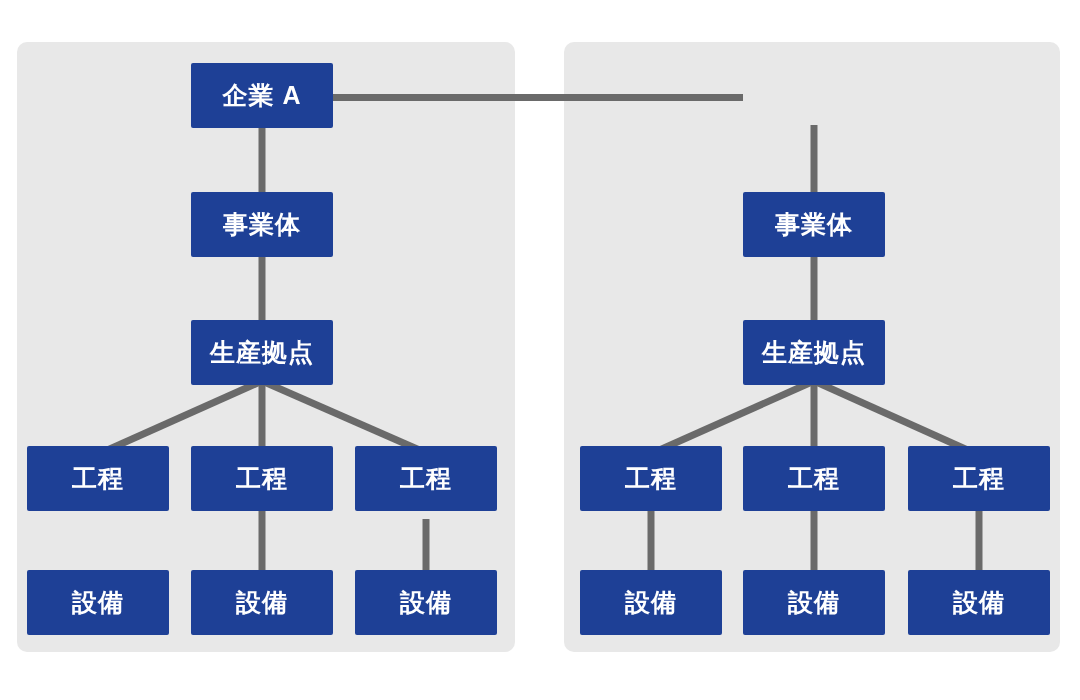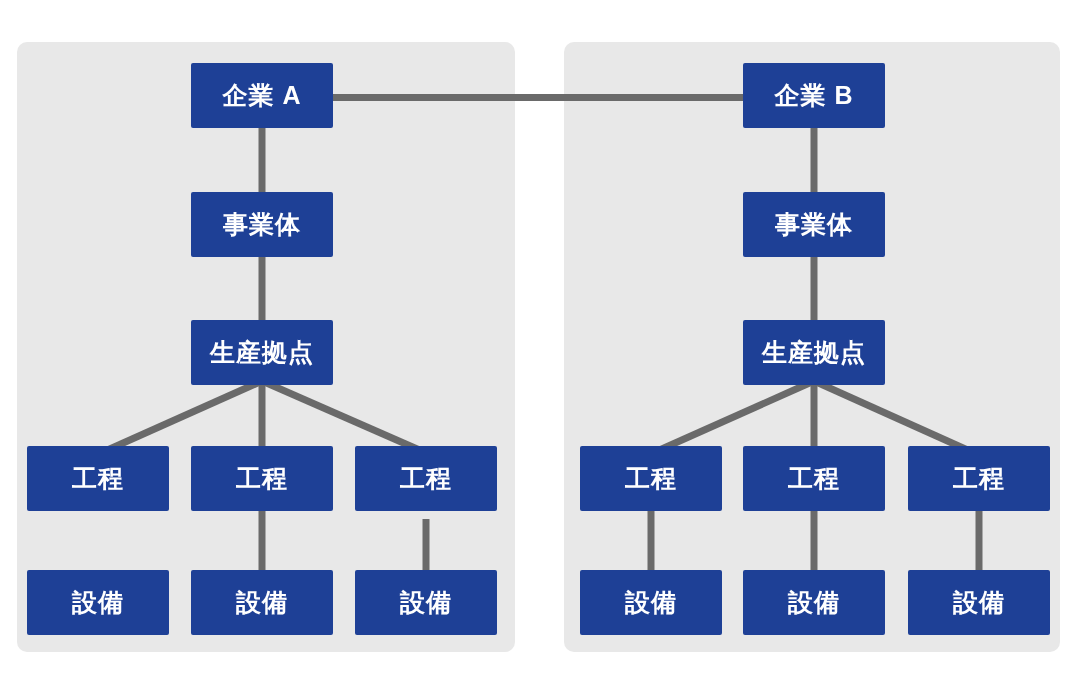--- a/index.html
+++ b/index.html
@@ -67,21 +67,20 @@
   <div class="node" style="left:191px;top:63px;">企業 A</div>
   <div class="node" style="left:191px;top:192px;">事業体</div>
   <div class="node" style="left:191px;top:320px;">生産拠点</div>
   <div class="node" style="left:27px;top:446px;">工程</div>
   <div class="node" style="left:191px;top:446px;">工程</div>
   <div class="node" style="left:355px;top:446px;">工程</div>
   <div class="node" style="left:27px;top:570px;">設備</div>
   <div class="node" style="left:191px;top:570px;">設備</div>
   <div class="node" style="left:355px;top:570px;">設備</div>
 
-  <div class="node" style="left:743px;top:63px;">企業 B</div>
   <div class="node" style="left:743px;top:192px;">事業体</div>
   <div class="node" style="left:743px;top:320px;">生産拠点</div>
   <div class="node" style="left:580px;top:446px;">工程</div>
   <div class="node" style="left:743px;top:446px;">工程</div>
   <div class="node" style="left:908px;top:446px;">工程</div>
   <div class="node" style="left:580px;top:570px;">設備</div>
   <div class="node" style="left:743px;top:570px;">設備</div>
   <div class="node" style="left:908px;top:570px;">設備</div>
 
 </div>

